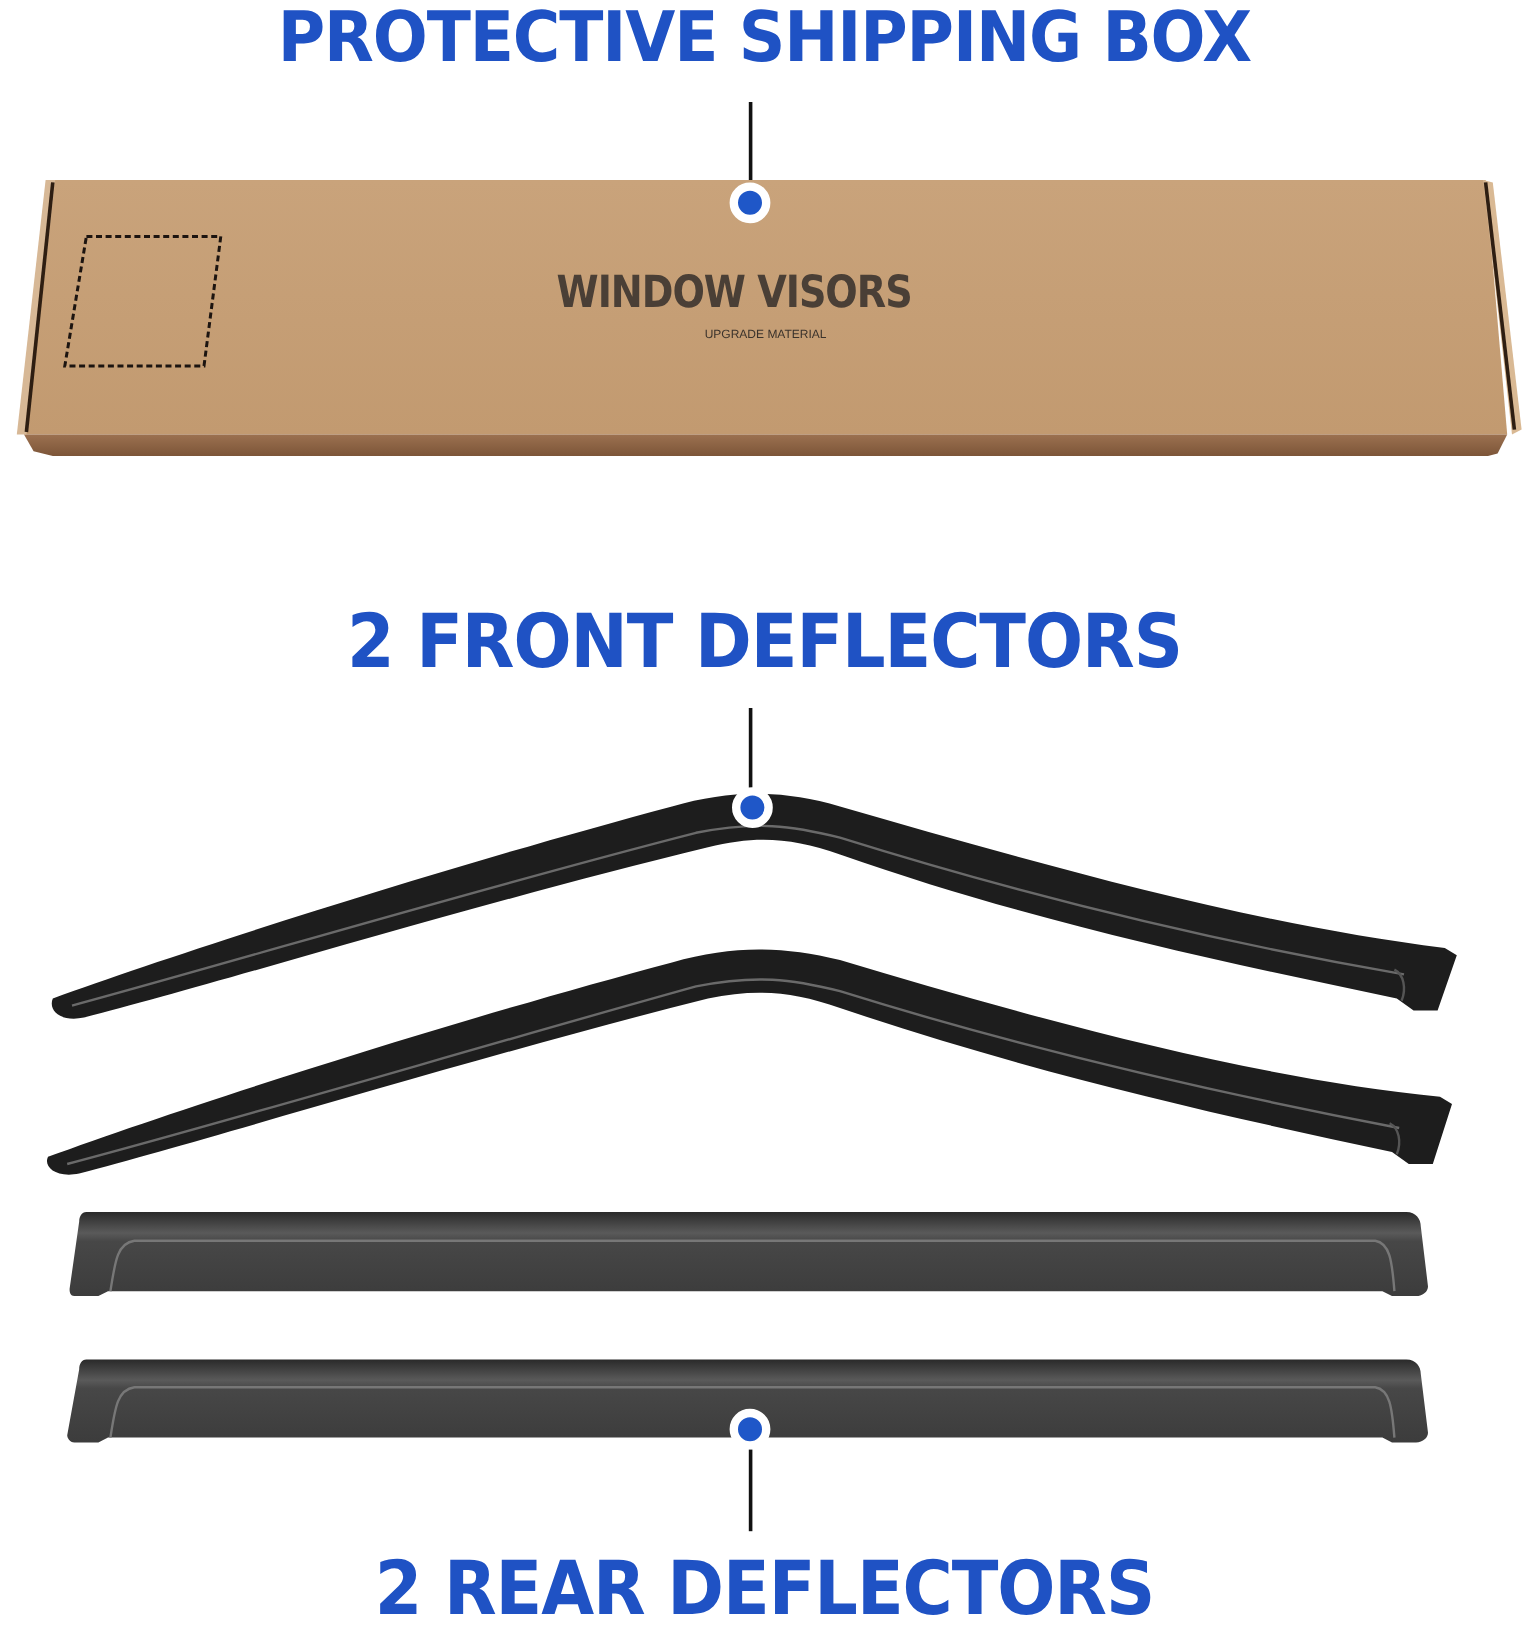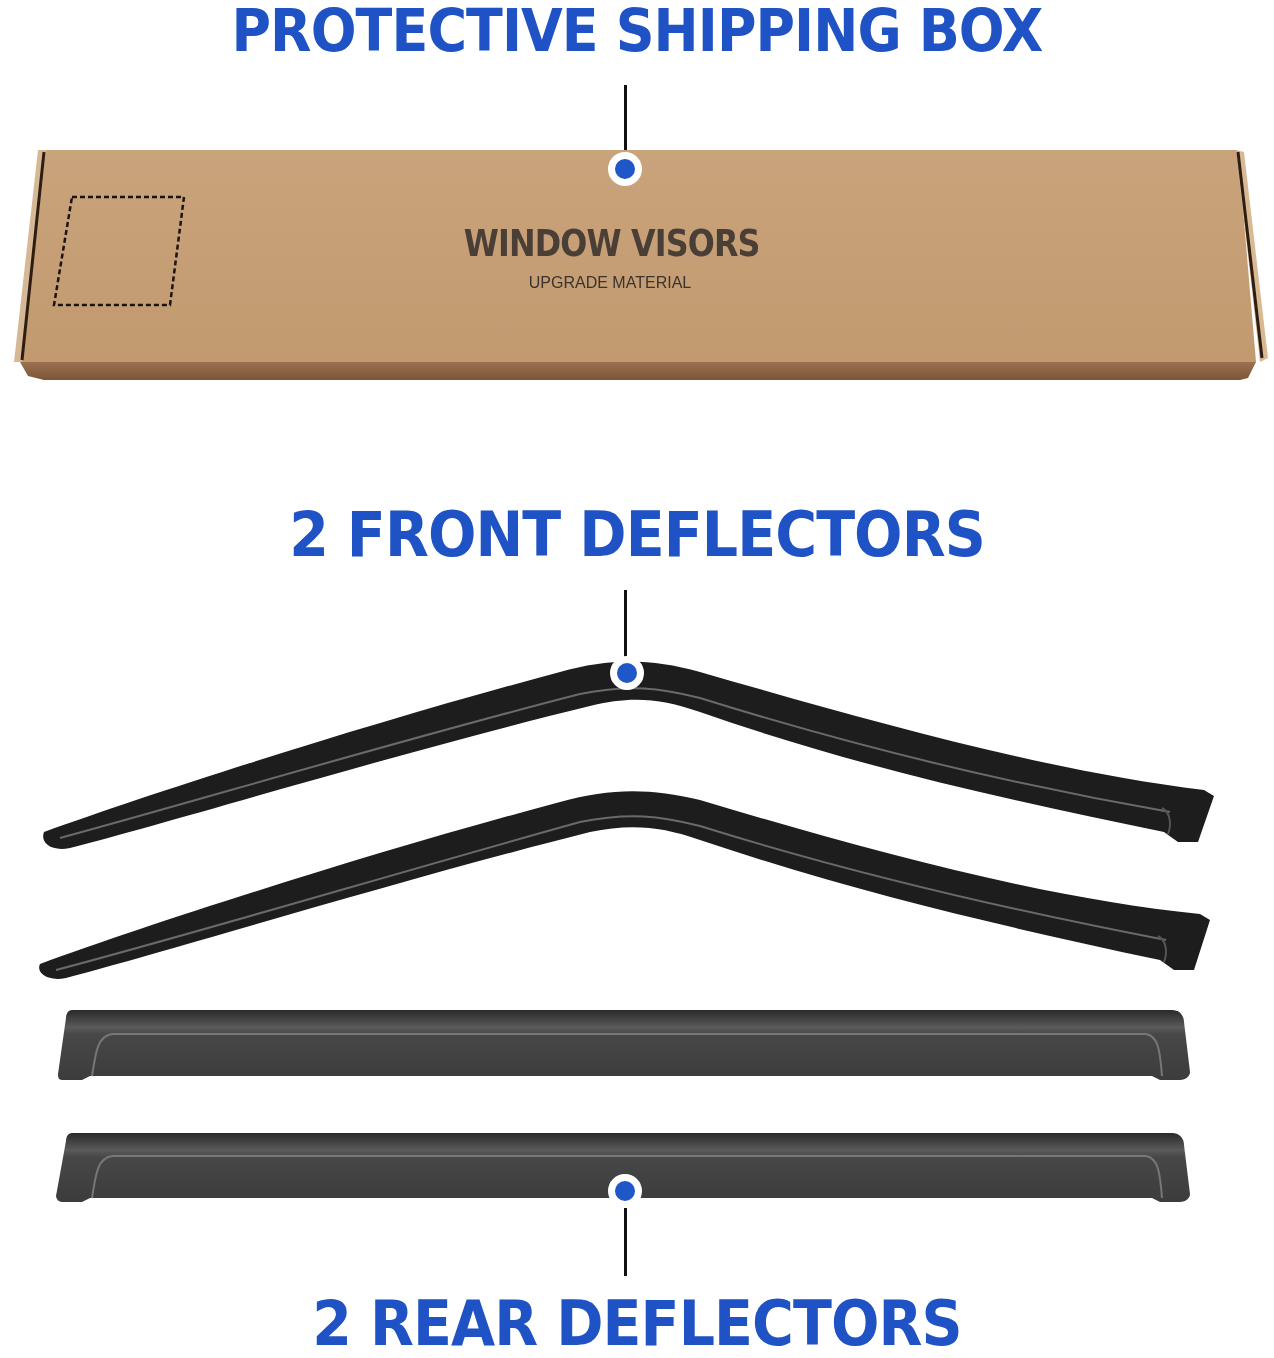--- a/index.html
+++ b/index.html
@@ -17,22 +17,22 @@
       position: absolute; width: 20px; height: 20px; border-radius: 50%;
       background: #1f57c8; border: 7px solid #ffffff; box-sizing: content-box;
     }
     svg { position: absolute; left: 0; top: 0; }
     .box-title {
       position: absolute; left: 440px; top: 222px; width: 340px; text-align: center;
       font-family: "DejaVu Sans", sans-serif; font-weight: bold; font-size: 37px;
       color: #4a3f36; letter-spacing: -1px; transform: scaleX(0.86); white-space: nowrap;
     }
     .box-sub {
-      position: absolute; left: 480px; top: 274px; width: 260px; text-align: center;
-      font-family: "Liberation Sans", sans-serif; font-size: 16px; color: #3b332c; white-space: nowrap;
+      position: absolute; left: 508px; top: 274px; width: 260px; text-align: center;
+      font-family: "Liberation Sans", sans-serif; font-size: 10px; color: #3b332c; white-space: nowrap;
     }
   </style>
 </head>
 <body>
 
 <div id="h1" class="heading">PROTECTIVE SHIPPING BOX</div>
 
 <div class="leader" style="left:624px; top:85px; height:70px;"></div>
 
 <svg width="1274" height="1358" viewBox="0 0 1274 1358">

